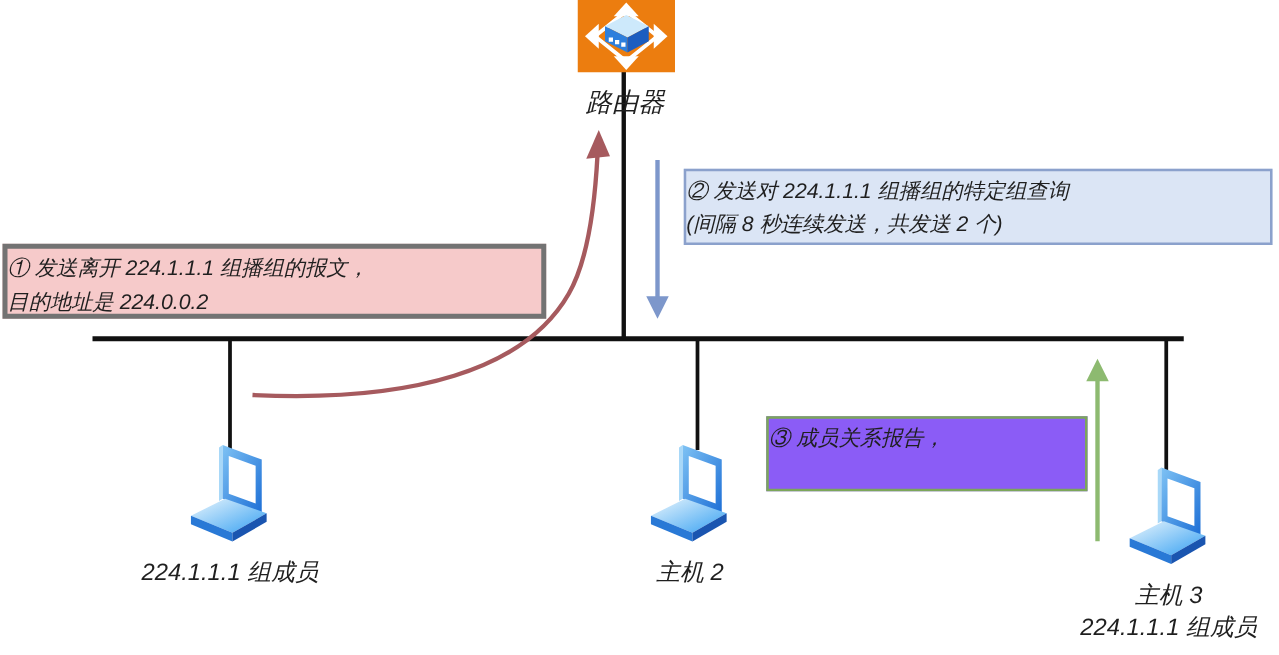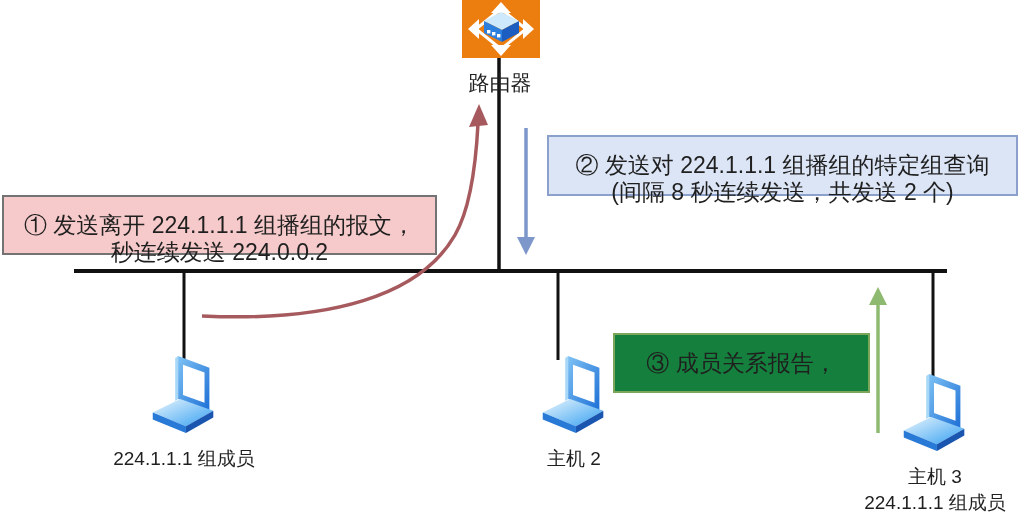--- a/index.html
+++ b/index.html
@@ -1,34 +1,34 @@
 <!DOCTYPE html>
 <html><head>
 <meta charset="utf-8">
 <style>
   html,body{margin:0;padding:0;background:#fff;}
   .stage{
     position:relative;width:1023px;height:524px;background:#ffffff;
-    font-family:"Liberation Sans",sans-serif;color:#1f1f1f;overflow:hidden;
+    font-family:"Liberation Sans",sans-serif;color:#1f1f1f;overflow:hidden;font-style:italic;
   }
   .overlay{position:absolute;left:0;top:0;width:1023px;height:524px;}
   .router-icon{position:absolute;left:462px;top:0;width:78px;height:58px;}
   .router-label{position:absolute;left:450px;top:70px;width:100px;text-align:center;
     font-size:21px;line-height:26px;}
-  .callout{position:absolute;text-align:center;font-size:23px;line-height:27px;
-    padding-top:15px;box-sizing:border-box;}
+  .callout{position:absolute;text-align:left;font-size:17px;line-height:27px;
+    padding-top:2px;box-sizing:border-box;}
   .callout-leave{left:2px;top:195px;width:435px;height:60px;
-    background:#f6caca;border:2px solid #737373;}
+    background:#f6caca;border:4px solid #737373;}
   .callout-query{left:547px;top:135px;width:471px;height:61px;
     background:#dbe5f5;border:2px solid #8ba1cc;}
   .callout-report{left:613px;top:333px;width:257px;height:60px;
-    background:#15803d;border:2px solid #7ca65a;}
+    background:#8b5cf6;border:2px solid #7ca65a;}
   .host{position:absolute;width:200px;text-align:center;font-size:19px;line-height:26px;}
   .host-1{left:84px;top:354px;}
-  .host-2{left:474px;top:354px;}
+  .host-2{left:452px;top:354px;}
   .host-3{left:835px;top:372px;}
   .laptop{display:block;margin:0 auto 8px auto;}
   .host-name,.host-membership{white-space:nowrap;}
 </style>
 </head>
 <body>
 
 <div class="stage">
 
   <svg class="overlay" viewBox="0 0 1023 524" aria-hidden="true">
@@ -62,21 +62,21 @@
     <polygon points="22,21 40,30 40,42 22,33" fill="#2d7fdd"></polygon>
     <polygon points="57,21 40,30 40,42 57,33" fill="#1b5dc0"></polygon>
     <rect x="25" y="30" width="3.4" height="3.4" fill="#ffffff"></rect>
     <rect x="30" y="32" width="3.4" height="3.4" fill="#ffffff"></rect>
     <rect x="35" y="34" width="3.4" height="3.4" fill="#ffffff"></rect>
   </svg>
   <div class="router-label">路由器</div>
 
   <div class="callout callout-leave">
     <div>① 发送离开 224.1.1.1 组播组的报文，</div>
-    <div>秒连续发送 224.0.0.2</div>
+    <div>目的地址是 224.0.0.2</div>
   </div>
 
   <div class="callout callout-query">
     <div>② 发送对 224.1.1.1 组播组的特定组查询</div>
     <div>(间隔 8 秒连续发送，共发送 2 个)</div>
   </div>
 
   <div class="callout callout-report">
     <div>③ 成员关系报告，</div>
   </div>

